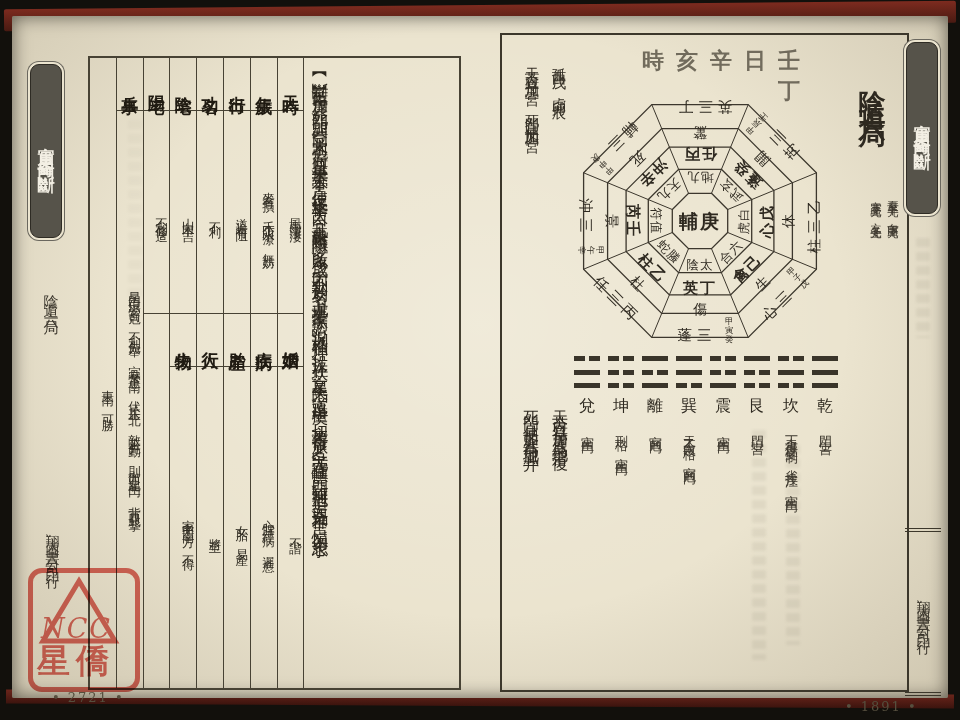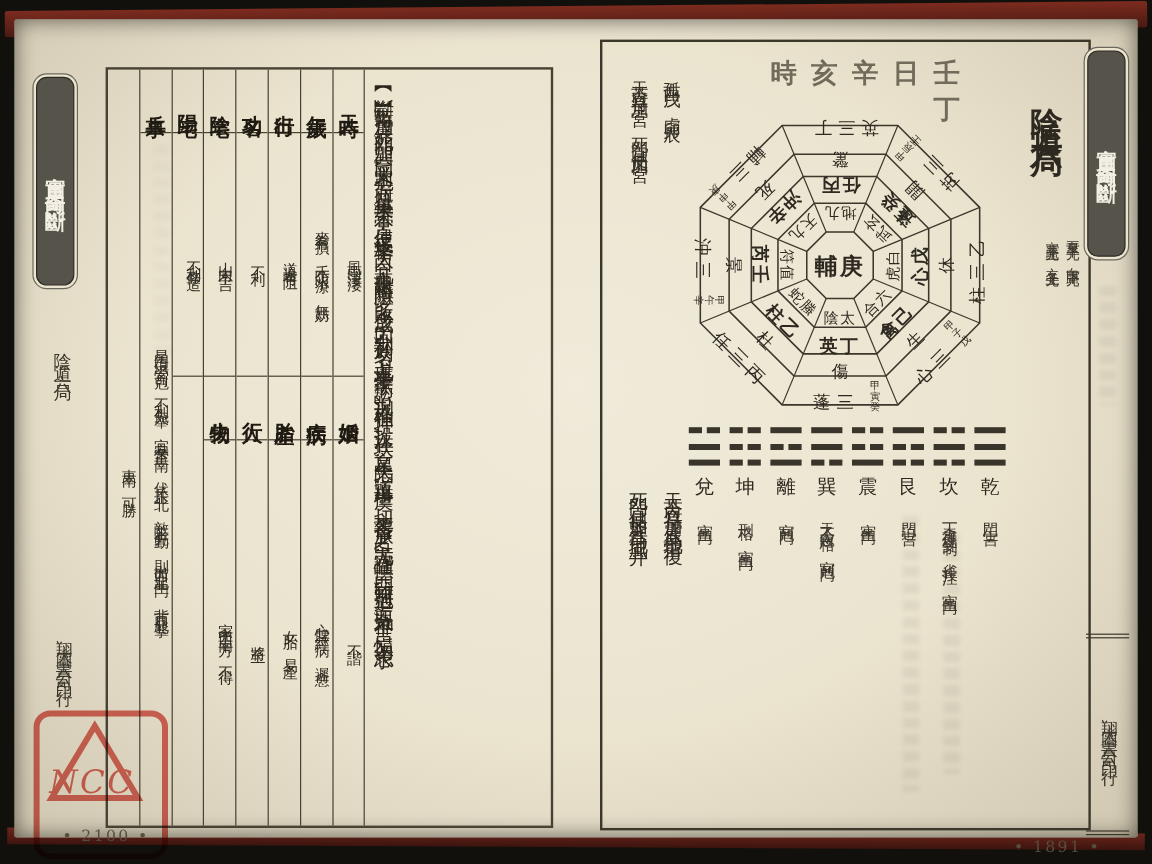--- a/index.html
+++ b/index.html
@@ -65,21 +65,21 @@
   .star-t{font-size:15px;font-weight:bold;letter-spacing:2px;}
   .gate-t{font-size:14px;}
   .outer-t{font-size:14.5px;letter-spacing:5px;}
   .jia-t{font-size:8.5px;}
   .center-t{font-size:19px;font-weight:bold;letter-spacing:2px;}
   
   #rp-pubstrip{left:905px;top:528px;width:36px;height:160px;border-top:4px double #3c372b;border-bottom:4px double #3c372b;
     display:flex;align-items:center;justify-content:center;}
   .pagenum{font-family:"DejaVu Serif",serif;font-size:13px;color:#564f3e;letter-spacing:2px;}
   
-  #stamp{left:28px;top:592px;width:102px;height:114px;border:5px solid #d8453a;border-radius:14px;
+  #stamp{left:28px;top:568px;width:102px;height:114px;border:5px solid #d8453a;border-radius:14px;
     opacity:.78;mix-blend-mode:multiply;}
   #stamp svg{position:absolute;left:0;top:0;}
   #stamp .ncc{position:absolute;left:8px;top:40px;font-style:italic;font-size:27px;color:#d8453a;
     font-family:"DejaVu Serif",serif;letter-spacing:2px;}
   #stamp .xq{position:absolute;left:4px;top:66px;font-size:33px;font-weight:bold;color:#d8453a;letter-spacing:6px;}
   
   .ghost{background:repeating-linear-gradient(180deg,rgba(110,104,88,.35) 0 9px,rgba(110,104,88,0) 9px 14px);
     filter:blur(1.6px);opacity:.28;width:14px;}
 </style>
 </head>
@@ -149,21 +149,21 @@
         <div class="tc upperC">風雨淒淒</div>
         <div class="th under lowerHead">婚姻</div>
         <div class="tc" style="flex:1;">不諧</div>
       </div>
     </div>
     <div id="lp-judg">
       <div id="judg-text">【斷】芮符加震,死門加巽,同受木剋,而符且庚寄于本宮,使復受格于太白,凡事艱難險阻,多敗少成,固不利於功名,尤堪憂于病訟,況刑格在坤,投江在坎,文星失陷,道路堪虞,一切文書行旅之占,尤宜謹愼,三門雖無剋迫,而奇神不吉,愼勿忘求。</div>
     </div>
   </div>
 
-  <div class="abs pagenum" style="left:52px;top:690px;">• 2100 •</div>
+  <div class="abs pagenum" style="left:52px;top:690px;">• 2721 •</div>
 
   <div class="abs" id="rp-frame"></div>
   <div class="abs ink" id="rp-header">時亥辛日壬丁</div>
   <div class="abs" id="rp-title">陰遁六局</div>
   <div class="abs small-notes" style="left:866px;top:192px;height:150px;">
     <div>夏至下元　白露下元</div>
     <div>寒露上元　立冬上元</div>
   </div>
   <div class="abs" id="rp-topnotes">
     <div>孤酉戌　虛卯辰</div>
@@ -361,14 +361,15 @@
   <div class="abs ghost" style="left:752px;top:430px;height:230px;"></div>
   <div class="abs ghost" style="left:786px;top:445px;height:200px;"></div>
   <div class="abs ghost" style="left:916px;top:238px;height:100px;"></div>
   <div class="abs ghost" style="left:128px;top:120px;height:180px;opacity:.12;"></div>
 
   <div class="abs" id="stamp">
     <svg width="92" height="104" viewBox="0 0 92 104">
       <polygon points="46,8 82,68 10,68" fill="none" stroke="#d8453a" stroke-width="5"></polygon>
     </svg>
     <div class="ncc">NCC</div>
+    <div class="xq">星僑</div>
   </div>
 </div>
 
 </body></html>

